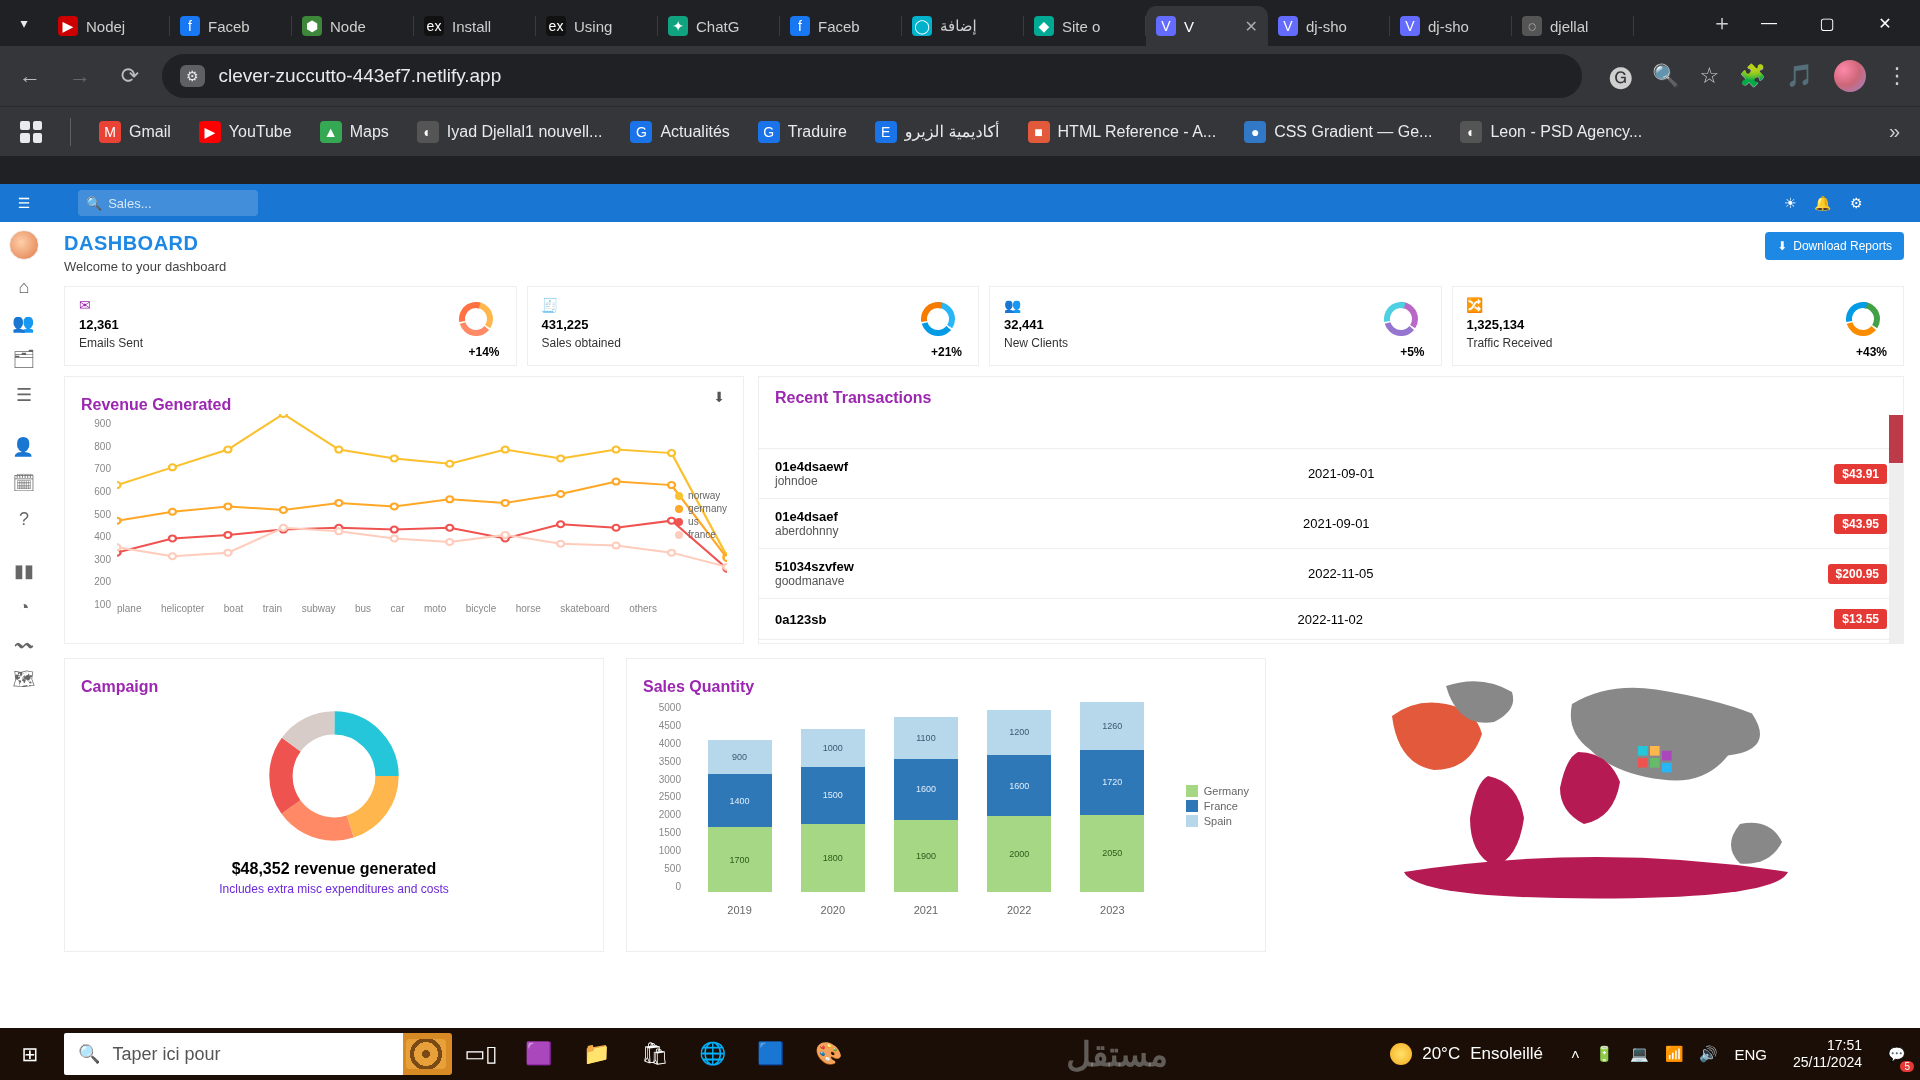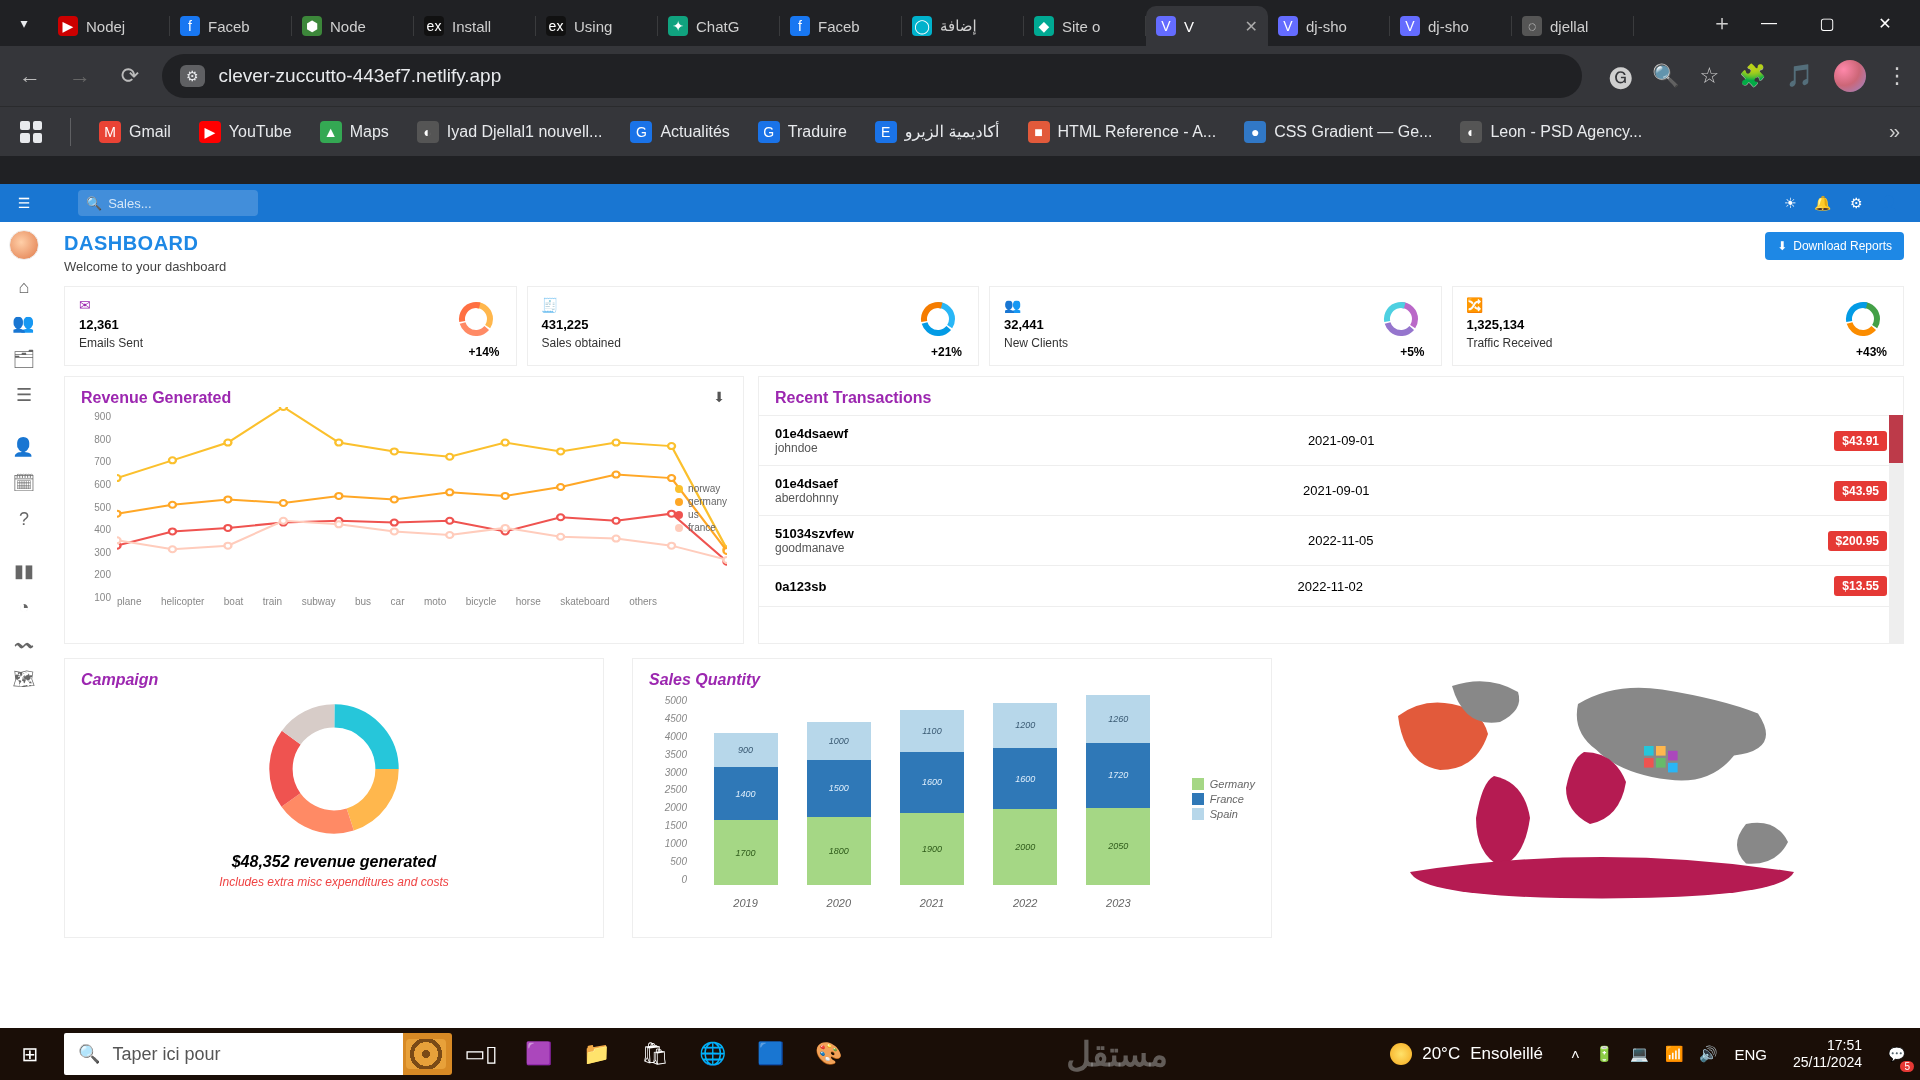--- a/index.html
+++ b/index.html
@@ -54,50 +54,50 @@
 
   .statgrid{ display:grid; grid-template-columns:repeat(4,1fr); gap:10px; margin-bottom:10px;}
   .statcard{ border:1px solid #eee; padding:10px 14px; position:relative; min-height:80px; display:flex; flex-direction:column; gap:4px;}
   .statcard .sicon{ font-size:14px;}
   .statcard .sval{ font-weight:700; font-size:13px;}
   .statcard .slabel{ font-size:12px; color:#333;}
   .statcard .schange{ position:absolute; right:16px; bottom:6px; font-size:12px; font-weight:600;}
   .statcard .ring{ position:absolute; right:22px; top:14px; width:36px; height:36px;}
 
   .row2{ display:grid; grid-template-columns:680px 1fr; gap:14px; margin-bottom:14px;}
-  .panel{ border:1px solid #eee; padding:12px 16px;}
+  .panel{ border:1px solid #eee; padding:19px 16px;}
   .ptitle{ color:#9c27b0; font-weight:700; font-size:16px;}
   .rev-amount{ font-size:13px; font-weight:600; margin-top:6px; margin-bottom:6px;}
   .dlicon{ position:absolute; top:12px; right:18px; color:#555; cursor:pointer;}
   .panel.rel{ position:relative;}
 
   .linechart{ position:relative; height:200px; display:flex;}
   .linechart .yax{ width:36px; display:flex; flex-direction:column; justify-content:space-between; padding:4px 0; font-size:10px; color:#888; text-align:right; padding-right:6px;}
   .linechart svg{ flex:1; height:160px;}
   .linechart .xax{ position:absolute; left:36px; right:70px; bottom:0; display:flex; justify-content:space-between; font-size:10px; color:#888;}
   .linechart .legend{ position:absolute; right:0; top:74px; font-size:10px; color:#666;}
   .linechart .legend div{ display:flex; align-items:center; gap:5px; margin:2px 0;}
   .ldot{ width:8px; height:8px; border-radius:50%;}
 
-  .txpanel{ border:1px solid #eee; display:flex; flex-direction:column; height:268px; position:relative;}
+  .txpanel{ border:1px solid #eee; display:flex; flex-direction:column; height:268px; position:relative;gap:33px;}
   .txpanel .ptitle{ padding:12px 16px 8px;}
   .txlist{ flex:1; overflow:auto; border-top:1px solid #eee;}
   .txrow{ display:flex; align-items:center; padding:10px 16px; border-bottom:1px solid #eee;}
   .txid{ font-weight:700; font-size:13px;}
   .txname{ font-size:12px; color:#555;}
   .txdate{ margin-left:auto; font-size:13px;}
   .txamt{ margin-left:auto; background:#e53935; color:#fff; font-size:12px; padding:3px 8px; border-radius:3px; font-weight:600;}
   .vscroll{ position:absolute; right:0; top:38px; bottom:0; width:14px; background:#eee;}
   .vscroll .thumb{ width:100%; background:#bd3a49; position:absolute; top:0; height:48px;}
 
-  .row3{ display:grid; grid-template-columns: 540px 640px 1fr; gap:28px;font-style:italic;}
+  .row3{ display:grid; grid-template-columns: 540px 640px 1fr; gap:22px;}
   .donutwrap{ display:flex; flex-direction:column; align-items:center;}
   .donut{ margin-top:10px;}
   .camp-val{ font-weight:700; font-size:16px; margin-top:14px;}
-  .camp-sub{ font-size:12px; color:#ef4444; margin-top:4px;}
+  .camp-sub{ font-size:12px; color:#6d28d9; margin-top:4px;}
 
   .barchart{ position:relative; height:230px; margin-top:6px;}
   .barchart .yax{ position:absolute; left:0; top:0; bottom:40px; width:42px; display:flex; flex-direction:column; justify-content:space-between; font-size:10px; color:#888; text-align:right; padding-right:4px;}
   .barchart .bars{ position:absolute; left:50px; right:90px; top:0; bottom:40px; display:flex; align-items:flex-end; justify-content:space-around;}
   .barcol{ width:64px; display:flex; flex-direction:column-reverse; height:100%; position:relative;}
   .seg{ width:100%; display:flex; align-items:center; justify-content:center; font-size:9px; color:#1a3b5a; position:relative;}
   .seg.green{ background:#a5d785; color:#2e5a1a;}
   .seg.blue { background:#2f78b7; color:#dfeefb;}
   .seg.lightblue{ background:#b7d7ea; color:#3a5a73;}
   .barchart .xax{ position:absolute; left:50px; right:90px; bottom:16px; display:flex; justify-content:space-around; font-size:11px; color:#666;}

